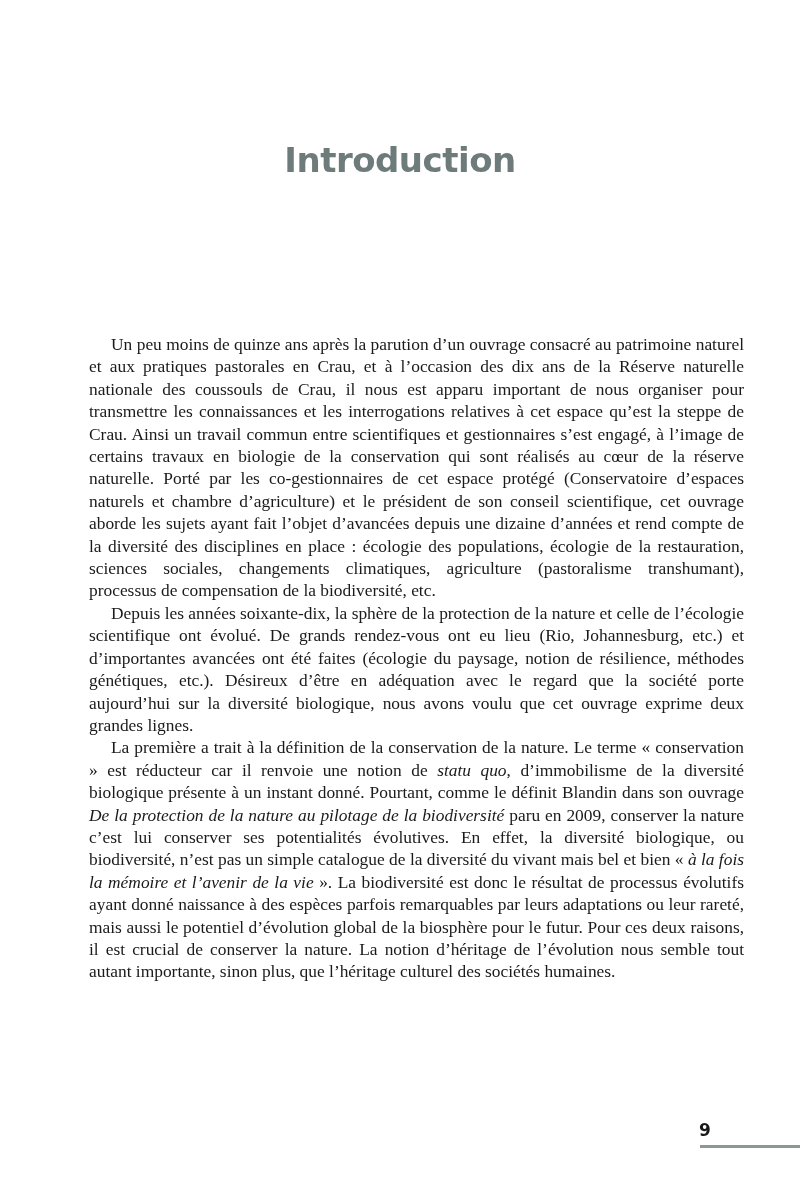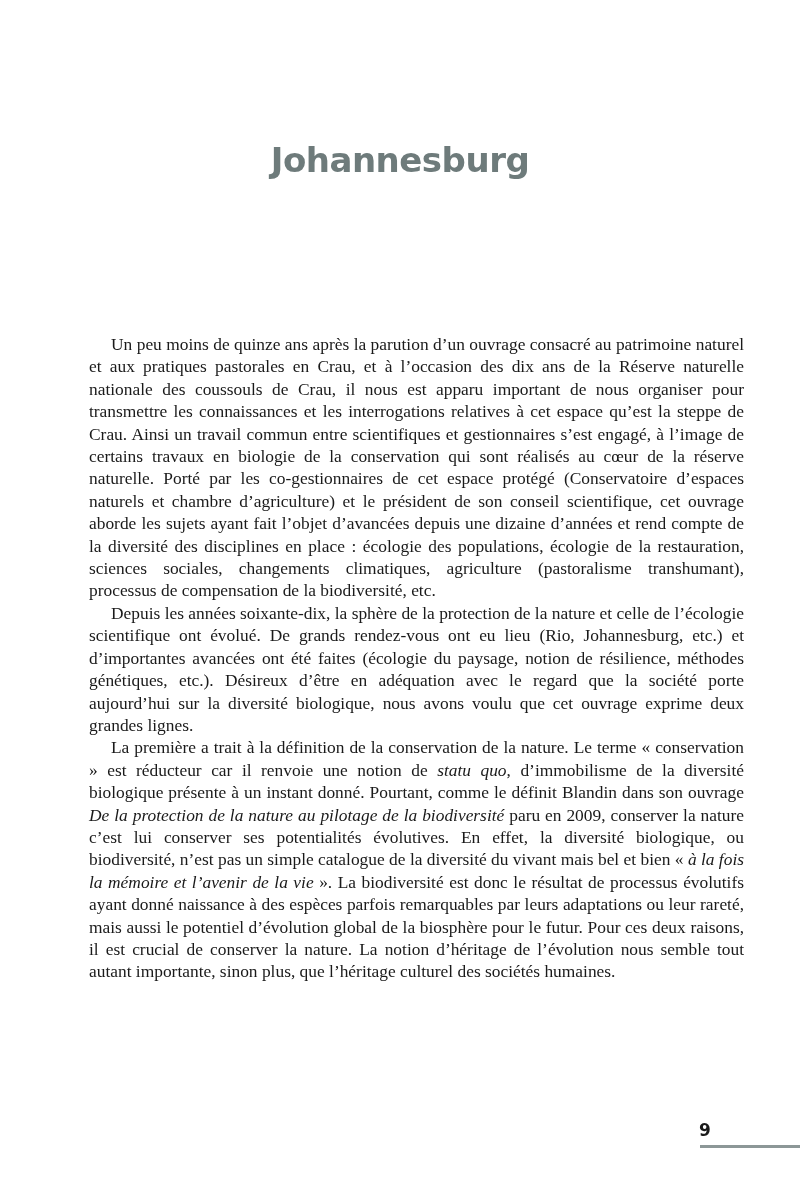--- a/index.html
+++ b/index.html
@@ -58,21 +58,21 @@
       top: 1145px;
       left: 700px;
       width: 100px;
       height: 3px;
       background: #8c9797;
     }
   </style>
 </head>
 <body>
 
-<h1 class="title">Johannesburg</h1>
+<h1 class="title">Introduction</h1>
 
 <div class="body-text">
   <p>
     <span>Un peu moins de quinze ans après la parution d’un ouvrage consacré au patrimoine naturel et aux pratiques pastorales en Crau, et à l’occasion des dix ans de la Réserve naturelle nationale des coussouls de Crau, il nous est apparu important de nous organiser pour transmettre les connaissances et les interrogations relatives à cet espace qu’est la steppe de Crau. Ainsi un travail commun entre scientifiques et gestionnaires s’est engagé, à l’image de certains travaux en biologie de la conservation qui sont réalisés au cœur de la réserve naturelle. Porté par les co-gestionnaires de cet espace protégé (Conservatoire d’espaces naturels et chambre d’agriculture) et le président de son conseil scientifique, cet ouvrage aborde les sujets ayant fait l’objet d’avancées depuis une dizaine d’années et rend compte de la diversité des disciplines en place : écologie des populations, écologie de la restauration, sciences sociales, changements climatiques, agriculture (pastoralisme transhumant), processus de compensation de la biodiversité, etc.</span>
   </p>
   <p>
     <span>Depuis les années soixante-dix, la sphère de la protection de la nature et celle de l’écologie scientifique ont évolué. De grands rendez-vous ont eu lieu (Rio, Johannesburg, etc.) et d’importantes avancées ont été faites (écologie du paysage, notion de résilience, méthodes génétiques, etc.). Désireux d’être en adéquation avec le regard que la société porte aujourd’hui sur la diversité biologique, nous avons voulu que cet ouvrage exprime deux grandes lignes.</span>
   </p>
   <p>
     <span>La première a trait à la définition de la conservation de la nature. Le terme « conser­vation » est réducteur car il renvoie une notion de </span><em>statu quo</em><span>, d’immobilisme de la diversité biologique présente à un instant donné. Pourtant, comme le définit Blandin dans son ouvrage </span><em>De la protection de la nature au pilotage de la biodiversité</em><span> paru en 2009, conserver la nature c’est lui conserver ses potentialités évolutives. En effet, la diversité biologique, ou biodiversité, n’est pas un simple catalogue de la diversité du vivant mais bel et bien « </span><em>à la fois la mémoire et l’avenir de la vie</em><span> ». La biodiversité est donc le résultat de processus évolutifs ayant donné naissance à des espèces parfois remarquables par leurs adaptations ou leur rareté, mais aussi le potentiel d’évolution global de la biosphère pour le futur. Pour ces deux raisons, il est crucial de conserver la nature. La notion d’héritage de l’évolution nous semble tout autant importante, sinon plus, que l’héritage culturel des sociétés humaines.</span>

